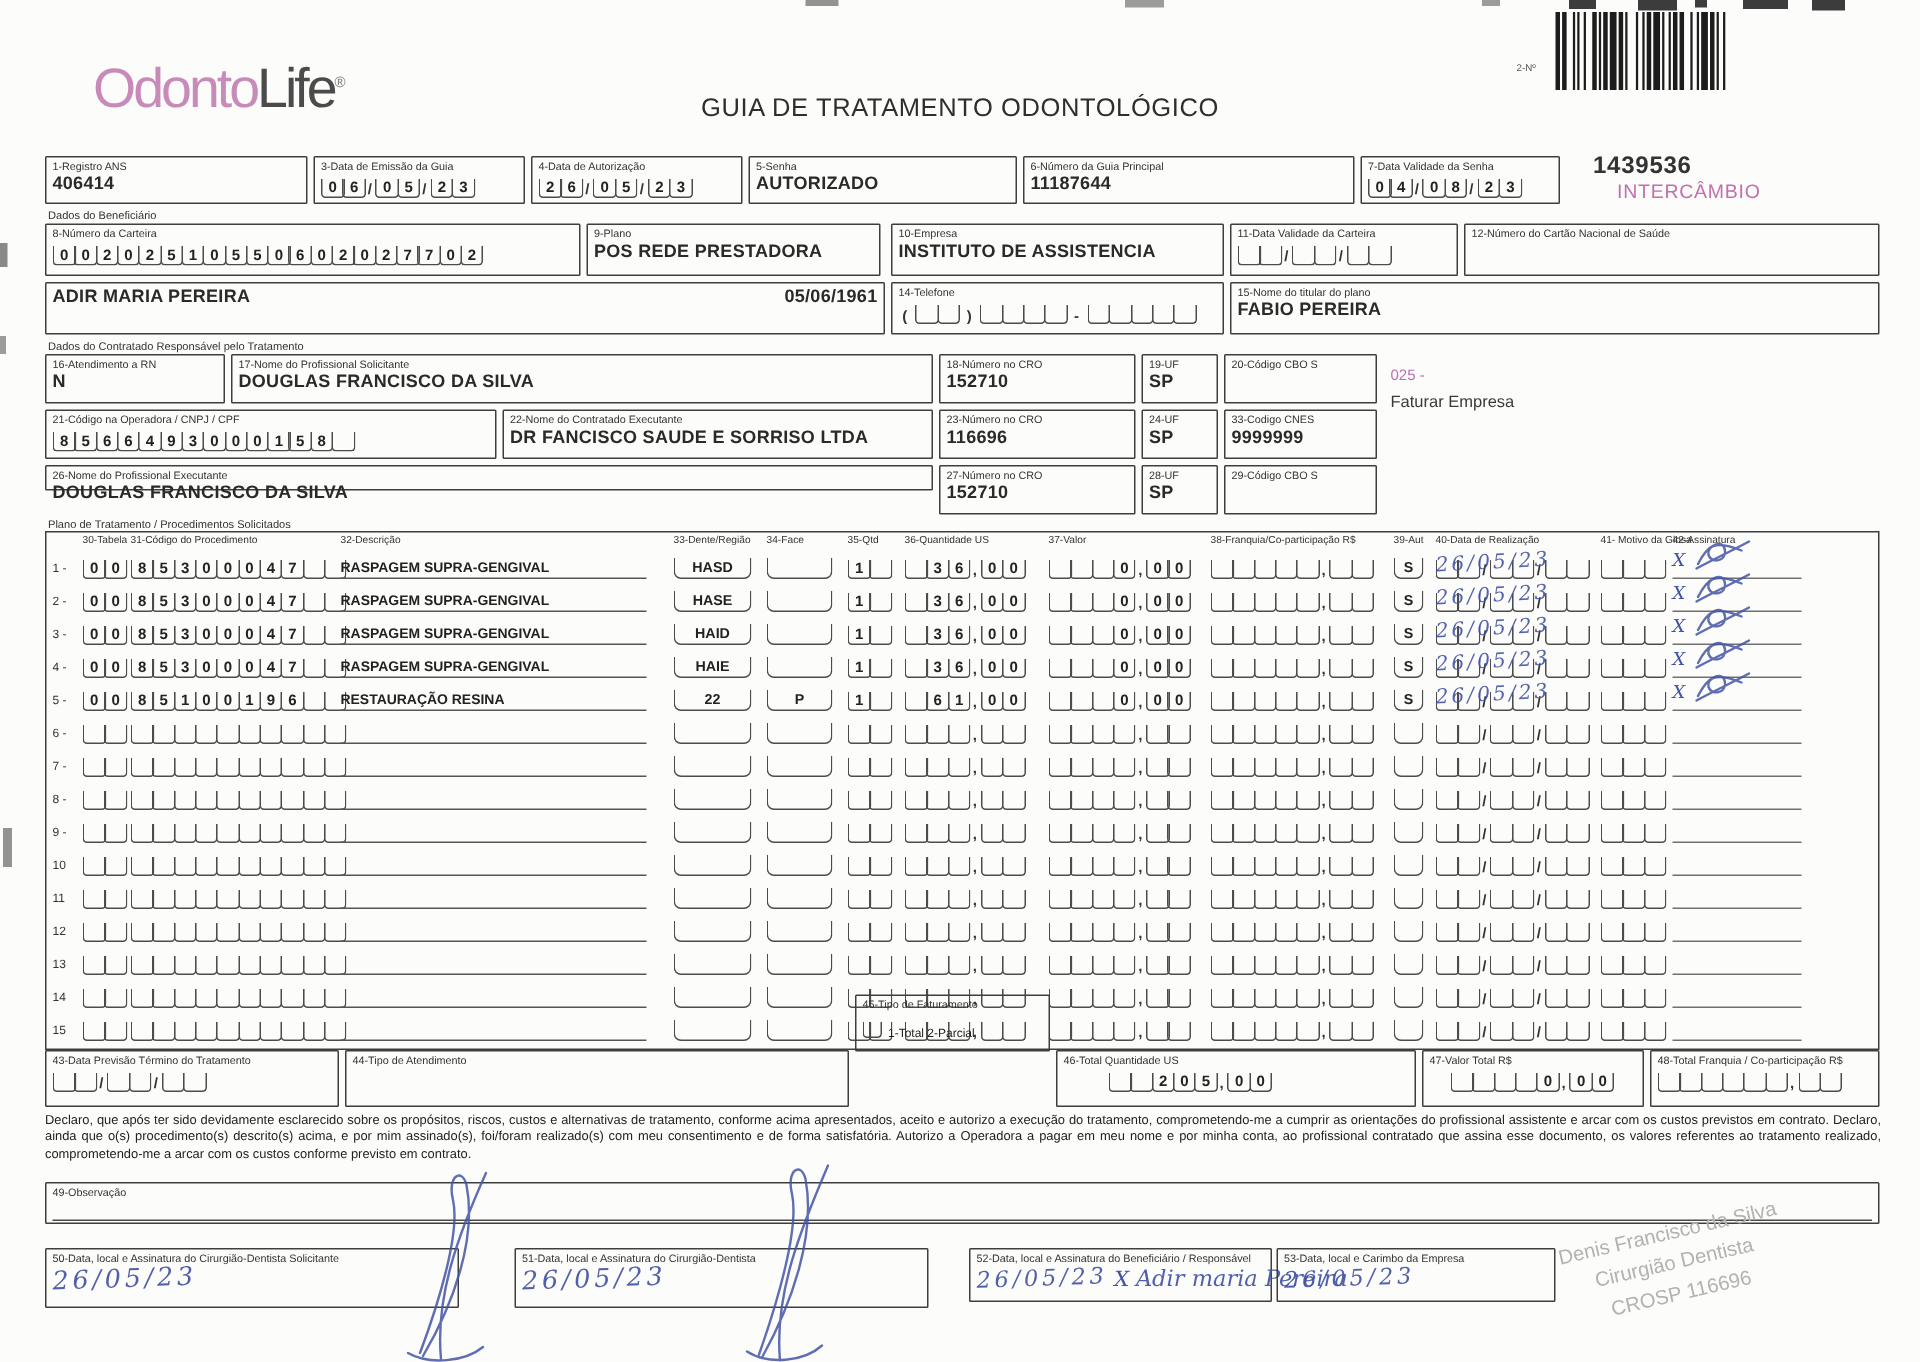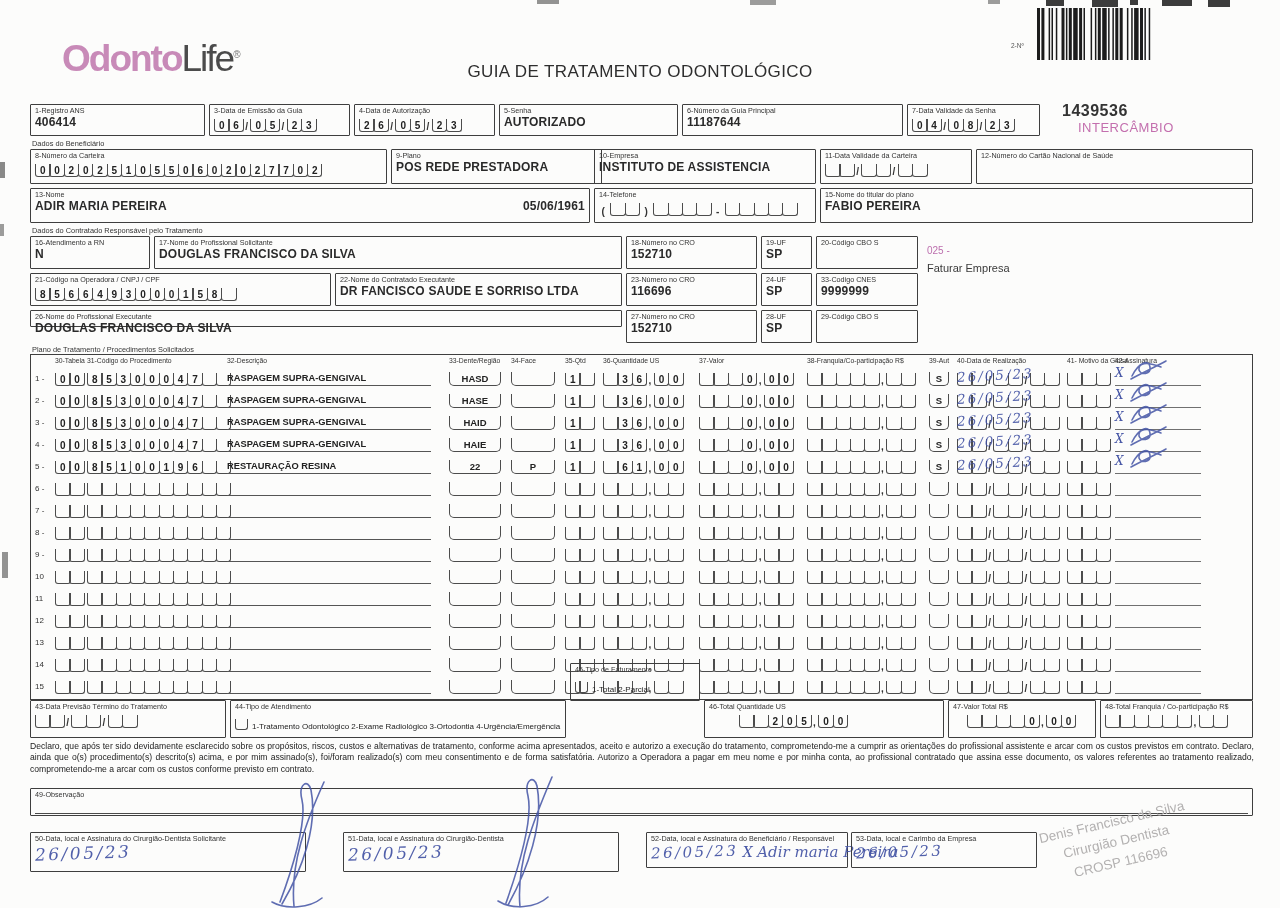--- a/index.html
+++ b/index.html
@@ -38,21 +38,21 @@
   
   .hand{font-family:"DejaVu Serif", serif;font-style:italic;color:#4353a4;}
   .rowdate{position:absolute;left:0;top:-6px;font-size:13.5px;letter-spacing:2px;transform:rotate(-3deg);white-space:nowrap;opacity:.9;}
   .xmark{position:absolute;left:0;top:-4px;font-size:12px;}
   .bigdate{font-size:17px;letter-spacing:2.5px;transform:rotate(-2deg);display:inline-block;white-space:nowrap;opacity:.92;}
   .handname{font-size:15px;white-space:nowrap;opacity:.92;}
   svg.sig{position:absolute;overflow:visible;}
   svg.sig path{fill:none;stroke:#4353a4;stroke-width:1.6;stroke-linecap:round;opacity:.85;}
   
   .logo{position:absolute;left:62px;top:40px;font-size:37px;letter-spacing:-2px;line-height:1;}
-  .logo .p1{color:#c88ab8;font-weight:700;}
+  .logo .p1{color:#c88ab8;font-weight:400;}
   .logo .p2{color:#4b4b4b;font-weight:400;}
   .logo .reg{font-size:10px;color:#777;vertical-align:super;letter-spacing:0;}
   .title{position:absolute;left:400px;top:62px;width:480px;text-align:center;font-size:17px;
          color:#2e2e2e;letter-spacing:.4px;font-weight:500;white-space:nowrap;}
   .bcwrap{position:absolute;left:1035px;top:8px;}
   .bclabel{position:absolute;left:-24px;top:34px;font-size:6.5px;color:#555;}
   .bcnum{position:absolute;left:1062px;top:102px;font-size:16px;font-weight:600;color:#333;letter-spacing:.5px;}
   .bctag{position:absolute;left:1078px;top:120px;font-size:13px;color:#c36fae;letter-spacing:.5px;}
   .pinknote{color:#bc6fae;font-size:10px;}
   .decl{position:absolute;left:30px;top:741px;width:1224px;font-size:8.6px;line-height:1.33;
@@ -186,21 +186,21 @@
         <span class="c">0</span>
         <span class="c">2</span>
         <span class="c">0</span>
         <span class="c">2</span>
         <span class="c">7</span>
         <span class="c">7</span>
         <span class="c">0</span>
         <span class="c">2</span>
       </span></span>
 </div>
-<div class="box" style="left:391px;top:149px;width:211px;height:35px">
+<div class="box" style="left:391px;top:149px;width:196px;height:35px">
   <span class="lbl">9-Plano</span>
   <span class="val">POS REDE PRESTADORA</span>
 </div>
 <div class="box" style="left:594px;top:149px;width:222px;height:35px">
   <span class="lbl">10-Empresa</span>
   <span class="val">INSTITUTO DE ASSISTENCIA</span>
 </div>
 <div class="box" style="left:820px;top:149px;width:152px;height:35px">
   <span class="lbl">11-Data Validade da Carteira</span>
   <span class="comb-host"><span class="comb">
@@ -211,21 +211,20 @@
         <span class="c">&nbsp;</span>
         <span class="csep">/</span>
         <span class="c">&nbsp;</span>
         <span class="c">&nbsp;</span>
       </span></span>
 </div>
 <div class="box" style="left:976px;top:149px;width:277px;height:35px">
   <span class="lbl">12-Número do Cartão Nacional de Saúde</span>
 </div>
 <div class="box" style="left:30px;top:188px;width:560px;height:35px">
-  <span class="lbl">13-Nome</span>
   <span class="val" style="display:flex;justify-content:space-between">
     <span>ADIR MARIA PEREIRA</span>
     <span>05/06/1961</span>
   </span>
 </div>
 <div class="box" style="left:594px;top:188px;width:222px;height:35px">
   <span class="lbl">14-Telefone</span>
   <span style="display:inline-flex;align-items:flex-end;gap:3px">
     <span class="csep">(</span>
       <span class="comb-host"><span class="comb">
@@ -1891,21 +1890,20 @@
         <span class="c">&nbsp;</span>
         <span class="c">&nbsp;</span>
         <span class="csep">/</span>
         <span class="c">&nbsp;</span>
         <span class="c">&nbsp;</span>
       </span>
     </span>
 </div>
 <div class="box" style="left:230px;top:700px;width:336px;height:38px">
   <span class="lbl">44-Tipo de Atendimento</span>
-  <span style="display:block;margin-top:4px"><span class="cbx"></span><span class="opts">1-Tratamento Odontológico   2-Exame Radiológico   3-Ortodontia   4-Urgência/Emergência</span></span>
 </div>
 <div class="box" style="left:570px;top:663px;width:130px;height:38px">
   <span class="lbl">45-Tipo de Faturamento</span>
   <span style="display:block;margin-top:4px"><span class="cbx"></span><span class="opts">1-Total   2-Parcial</span></span>
 </div>
 <div class="box" style="left:704px;top:700px;width:240px;height:38px">
   <span class="lbl">46-Total Quantidade US</span>
   <span class="comb-host" style="margin:3px 0 0 30px;display:inline-flex">
       <span class="comb">
         <span class="c">&nbsp;</span>

